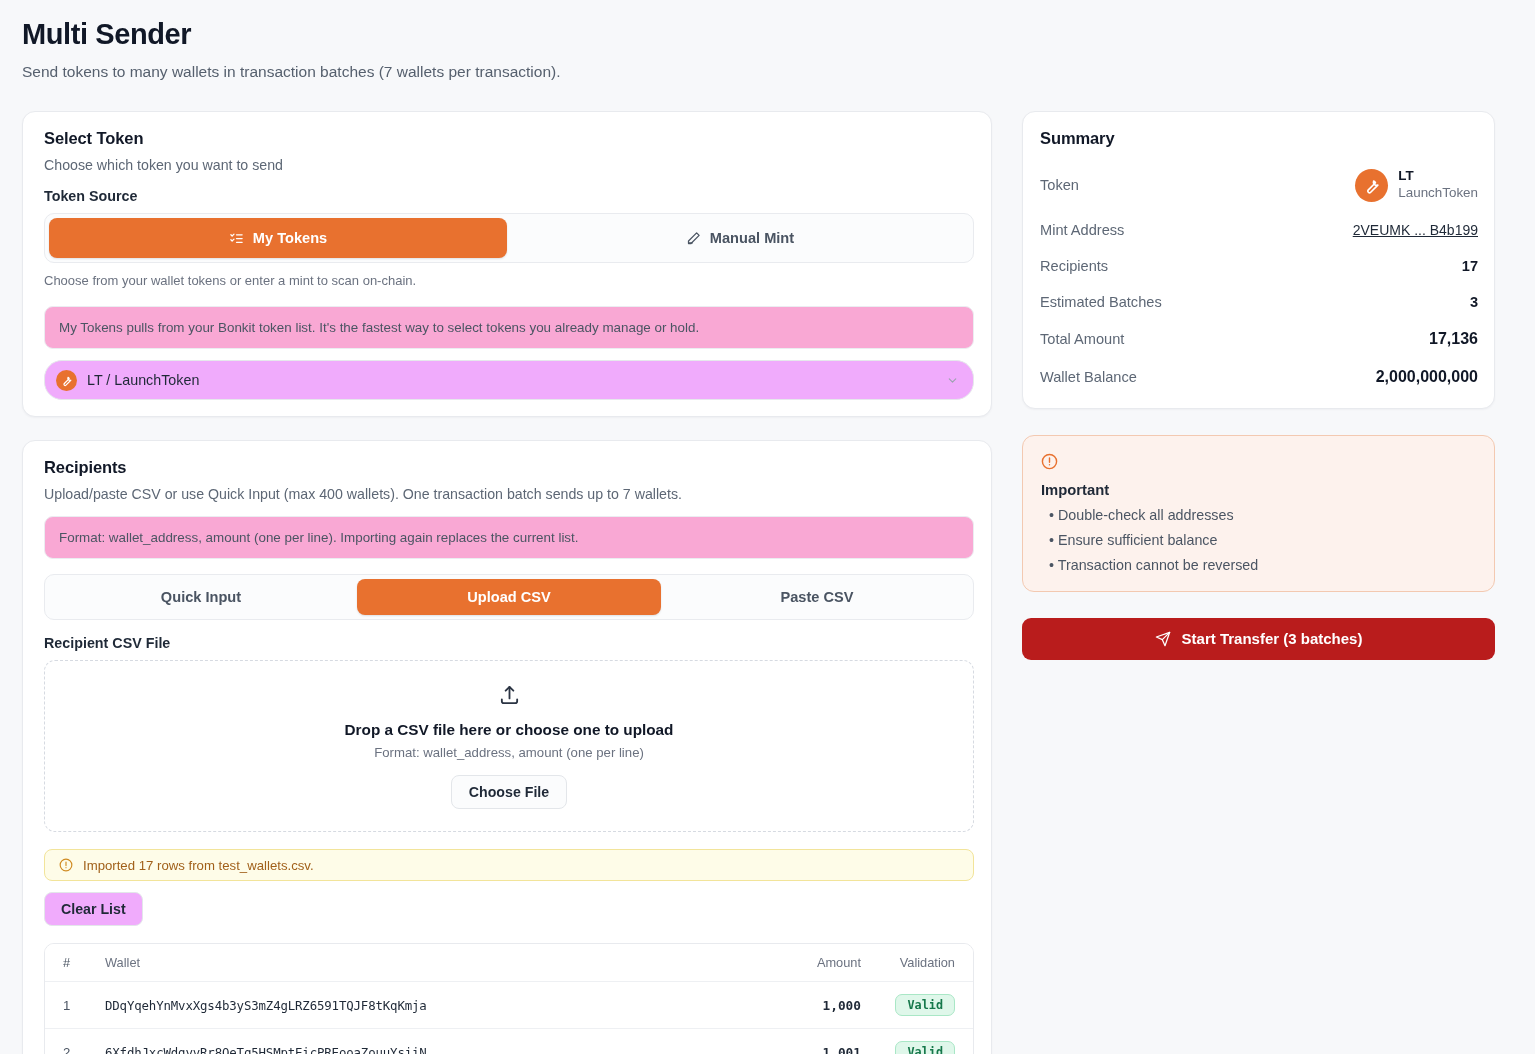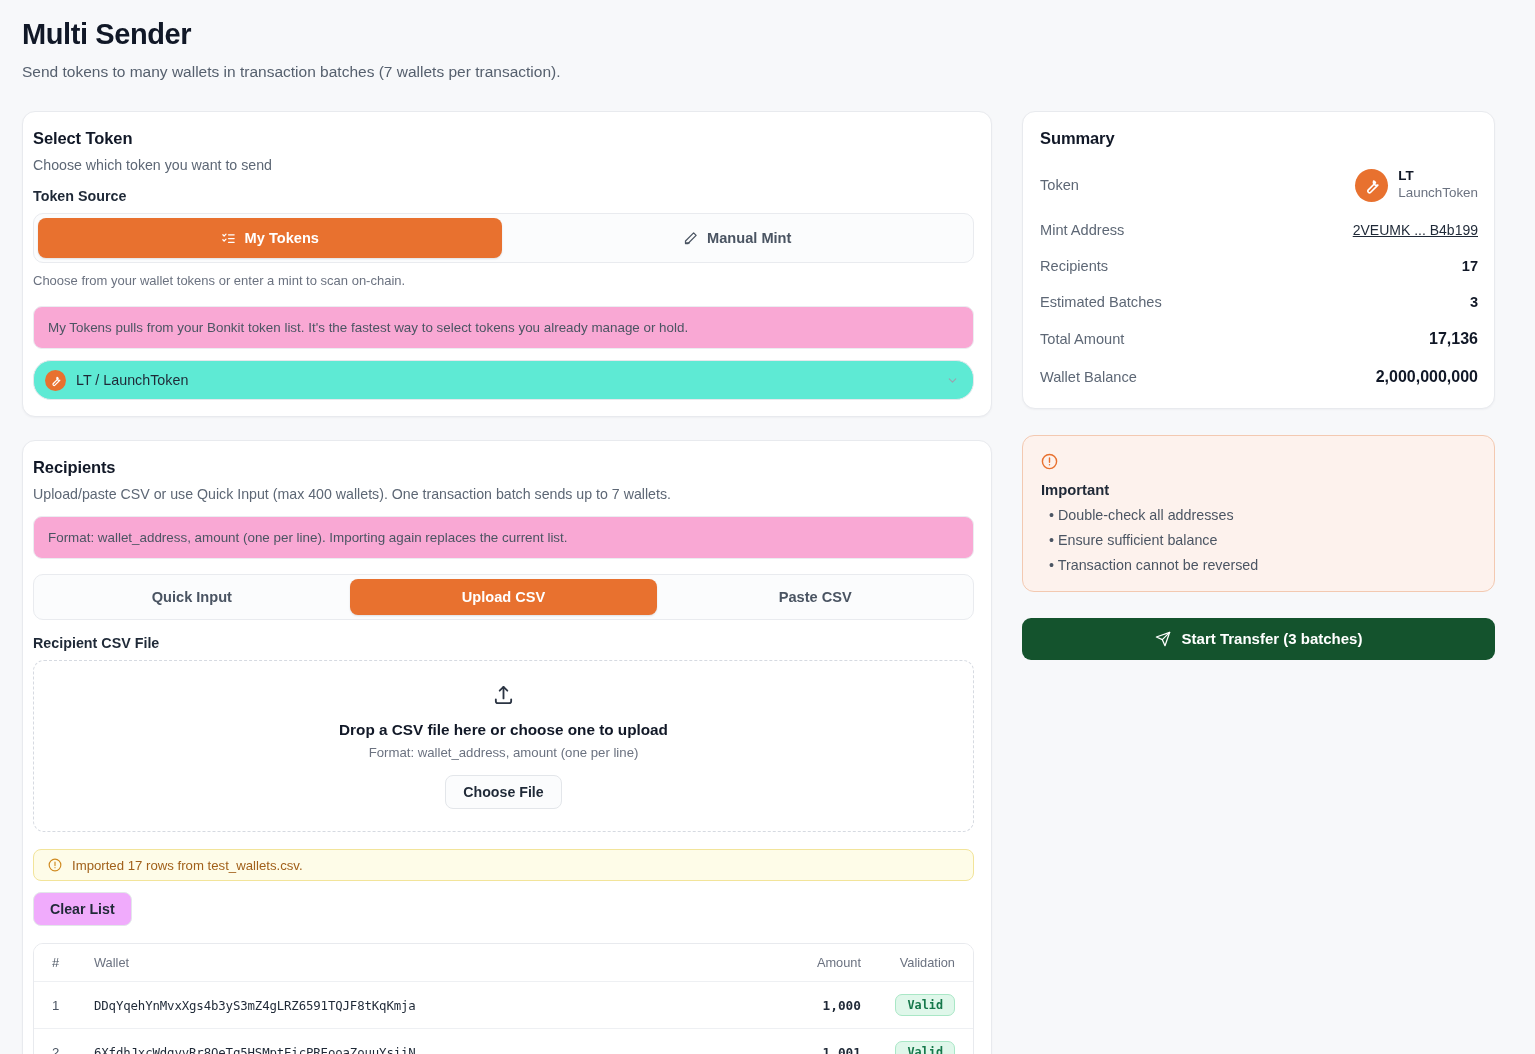--- a/index.html
+++ b/index.html
@@ -40,21 +40,21 @@
   }
   .col-main { width: 970px; flex: none; }
   .col-side { width: 473px; flex: none; }
 
   .card {
     background: #ffffff;
     border: 1px solid #e8eaee;
     border-radius: 13px;
     box-shadow: 0 1px 2px rgba(16,24,40,0.04);
   }
-  .card-pad { padding: 17px 17px 16px 10px; }
+  .card-pad { padding: 17px 17px 16px 21px; }
 
   .sec-title {
     font-size: 16.5px;
     font-weight: 700;
     color: #111827;
     letter-spacing: -0.1px;
   }
   .sec-sub {
     font-size: 14.2px;
     color: #5d6775;
@@ -113,21 +113,21 @@
     background: #f9a8d4;
     border-radius: 9px;
     padding: 13px 14px;
     font-size: 13.4px;
     color: #4b5563;
   }
 
   .select-row {
     margin-top: 11px;
     border: 1px solid #e6e8ec;
-    background: #5eead4;
+    background: #f0abfc;
     border-radius: 18px;
     height: 40px;
     display: flex;
     align-items: center;
     padding: 0 14px 0 11px;
     gap: 10px;
     cursor: pointer;
   }
   .tok-avatar {
     width: 21px; height: 21px;
@@ -265,21 +265,21 @@
     gap: 12px;
     flex-direction: column;
   }
   .imp-title { font-size: 14.8px; font-weight: 700; color: #1f2937; }
   .imp-li { font-size: 14.3px; color: #4b5563; margin-top: 9px; padding-left: 8px; }
 
   .btn-primary {
     margin-top: 26px;
     width: 100%;
     height: 42px;
-    background: #14532d;
+    background: #b91c1c;
     color: #fff;
     border: none;
     border-radius: 9px;
     font-size: 15px;
     font-weight: 700;
     display: flex;
     align-items: center;
     justify-content: center;
     gap: 11px;
     cursor: pointer;

